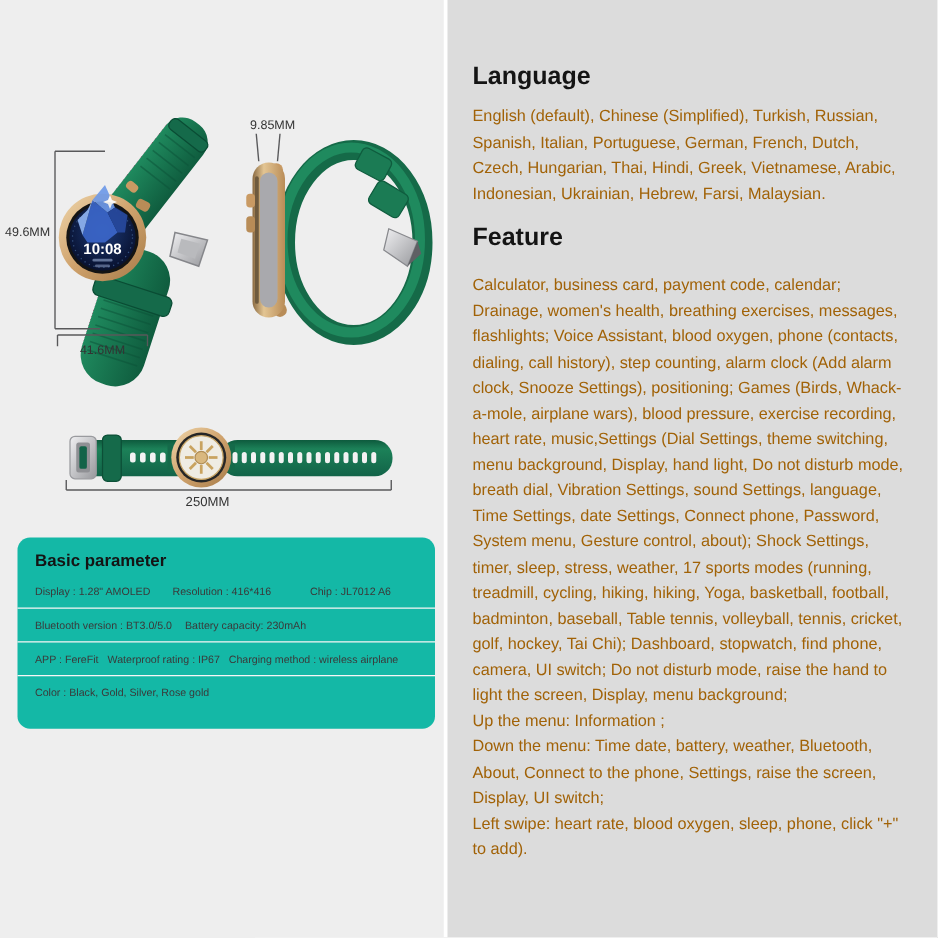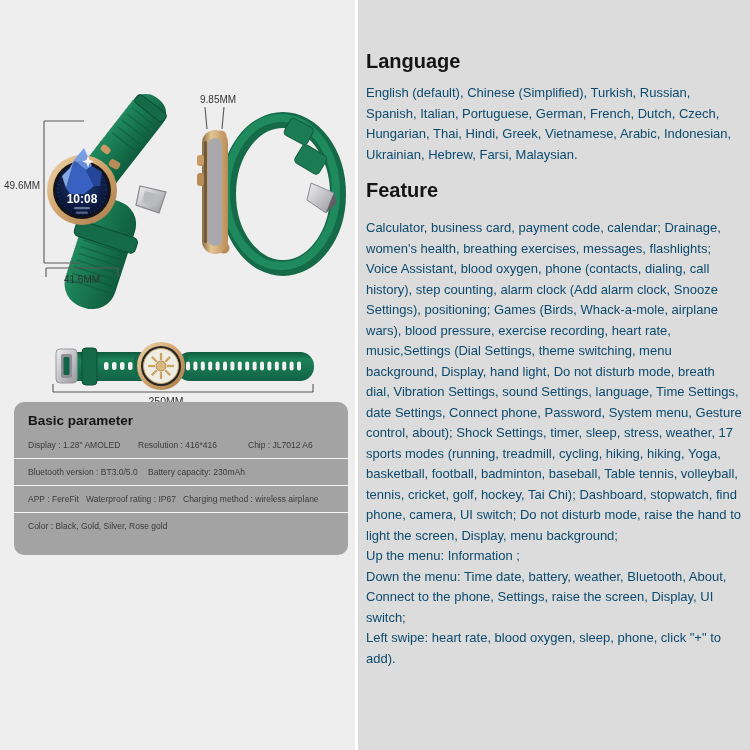--- a/index.html
+++ b/index.html
@@ -4,32 +4,32 @@
 <style>
   html,body{margin:0;padding:0;}
   body{width:750px;height:750px;background:#ffffff;font-family:"Liberation Sans",sans-serif;}
   #stage{position:relative;width:750px;height:750px;overflow:hidden;background:#ffffff;}
 
   
   .left-col{position:absolute;left:0;top:0;width:355px;height:750px;background:#eeeeee;}
   .diagram-svg{position:absolute;left:0;top:0;}
 
   
-  .spec-panel{position:absolute;left:14px;top:402px;width:334px;height:153px;background:#a3a3a3;border-radius:10px;box-sizing:border-box;}
+  .spec-panel{position:absolute;left:14px;top:430px;width:334px;height:153px;background:#14b8a6;border-radius:10px;box-sizing:border-box;}
   .spec-title{font-size:13.5px;font-weight:bold;color:#141414;padding:11px 0 4px 14px;}
   .spec-row{position:relative;height:26px;}
   .spec-row + .spec-row{border-top:1px solid #f6f6f6;}
   .spec-row span{position:absolute;top:50%;transform:translateY(-50%);font-size:8.5px;color:#3a3a3a;white-space:nowrap;}
 
   
-  .right-col{position:absolute;left:358px;top:0;width:392px;height:750px;background:#dcdcdc;box-sizing:border-box;padding:0 8px;}
+  .right-col{position:absolute;left:358px;top:0;width:392px;height:750px;background:#dcdcdc;box-sizing:border-box;padding:0 20px;}
   .right-col h2{font-size:20px;font-weight:bold;color:#141414;margin:0;padding:0;}
   .h-language{margin-top:50px !important;margin-bottom:10px !important;}
   .h-feature{margin-top:14px !important;margin-bottom:16px !important;}
-  .body-text{font-size:13px;line-height:20.5px;color:#0c4a6e;}
+  .body-text{font-size:13px;line-height:20.5px;color:#a16207;}
   .gap-top{margin-top:26px;}
 
   text{font-family:"Liberation Sans",sans-serif;}
 </style>
 </head>
 <body>
 
 <div id="stage">
 
   <div class="left-col">

